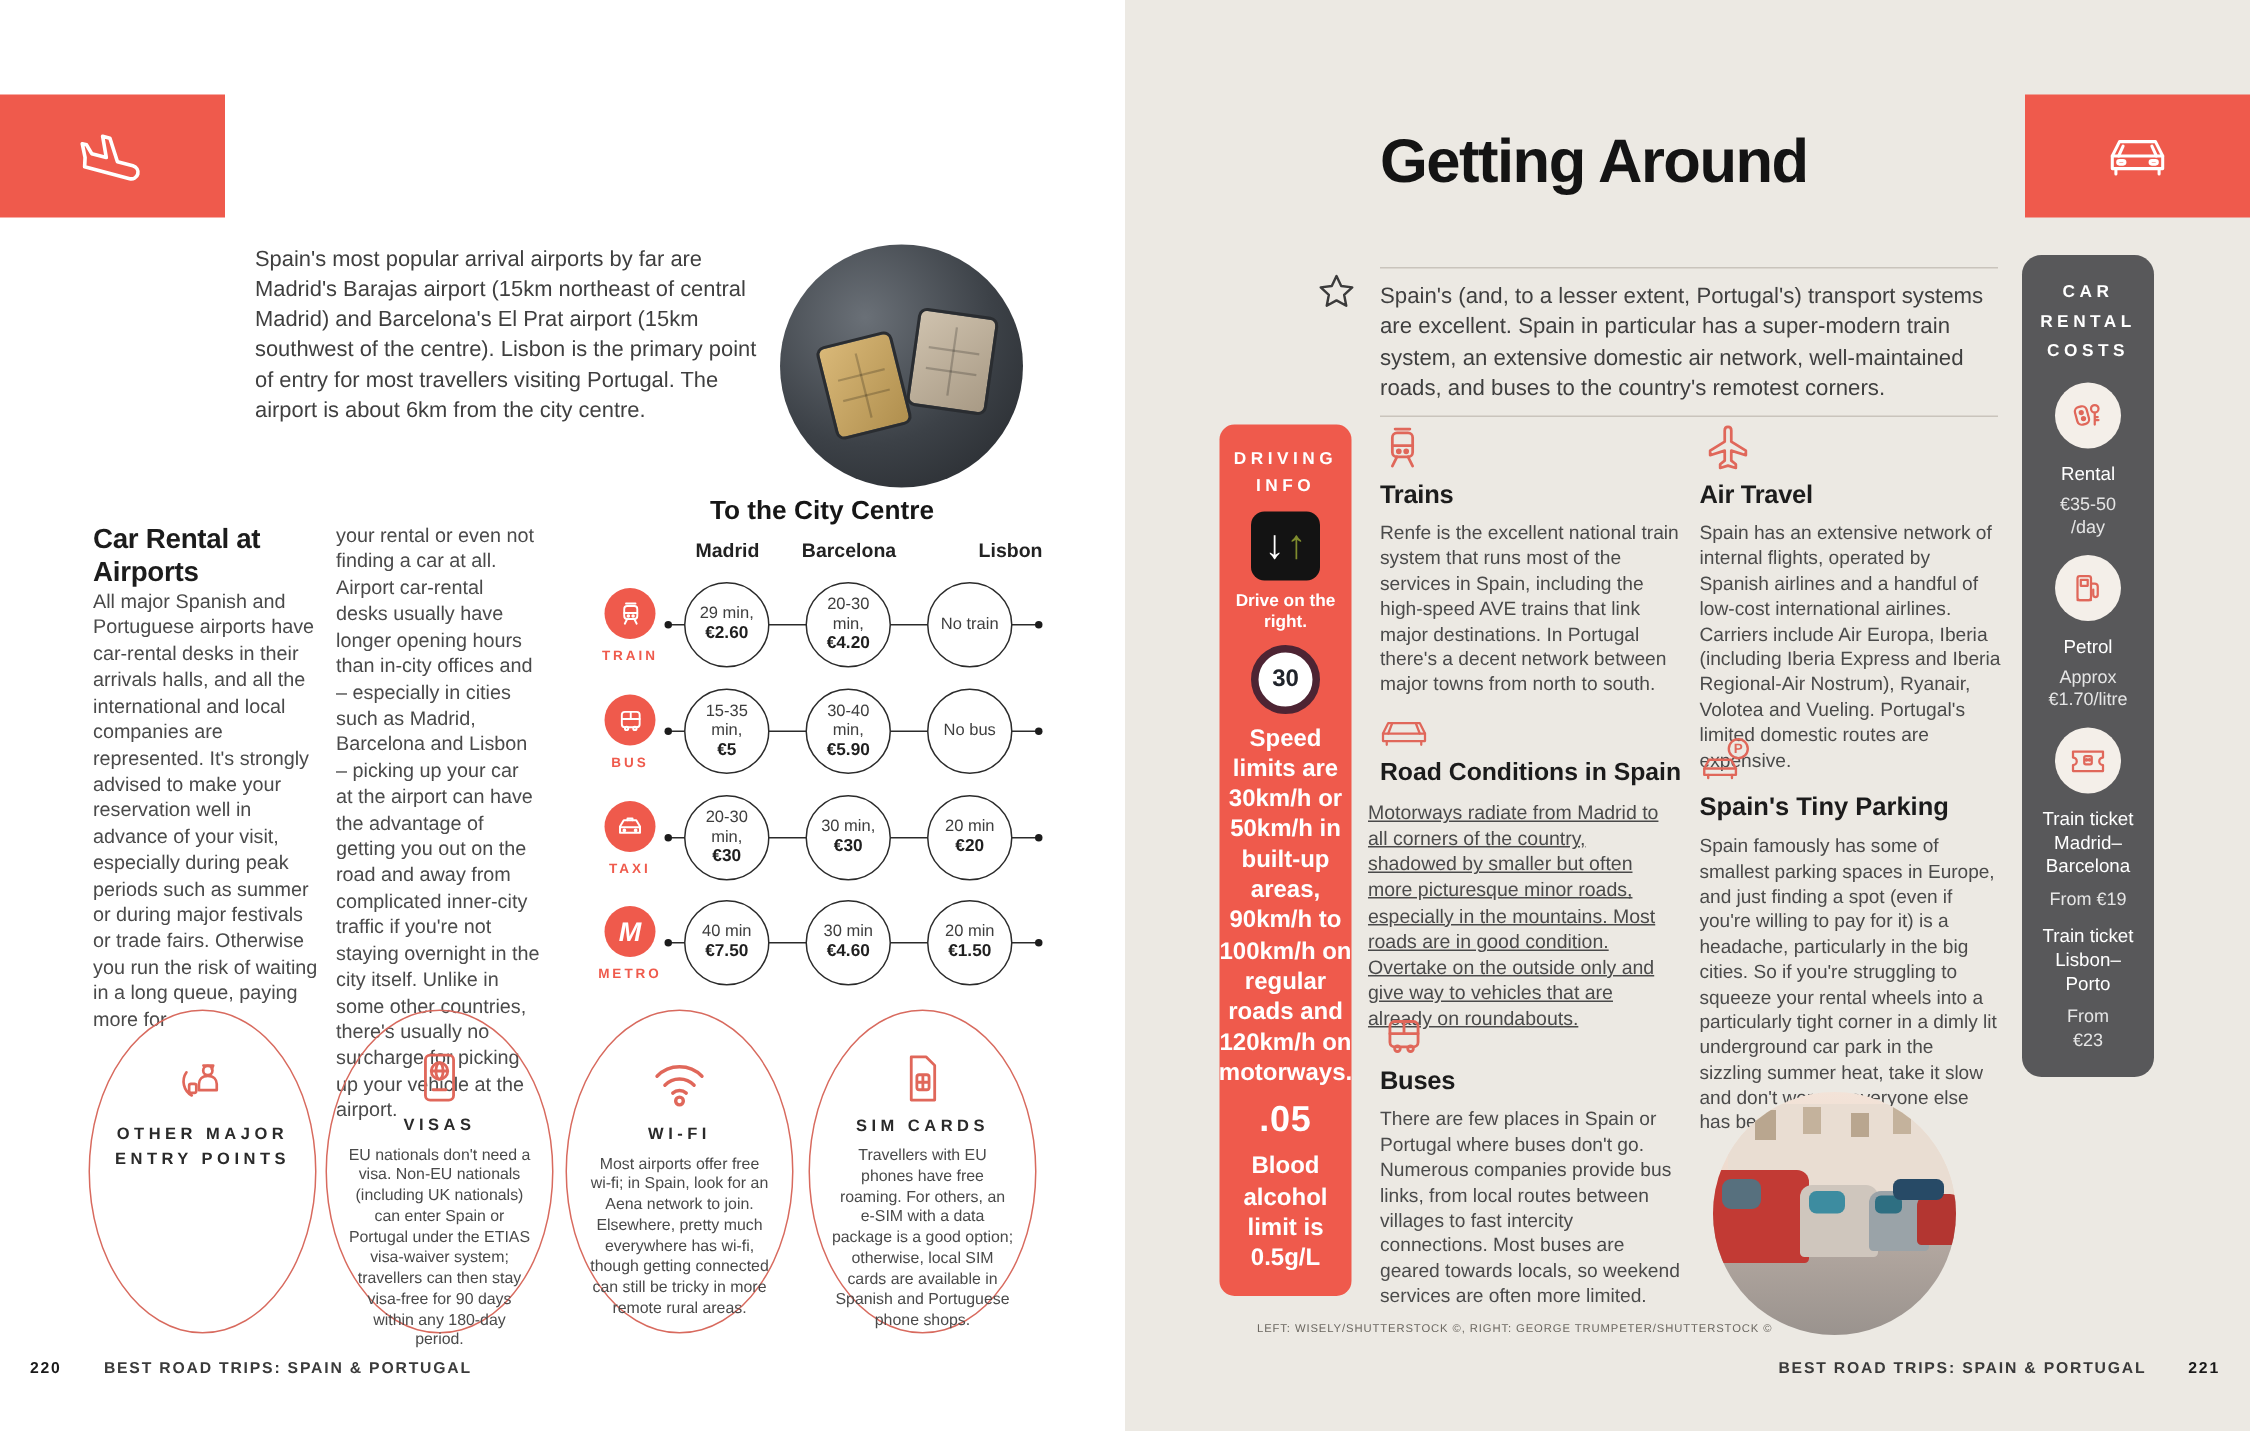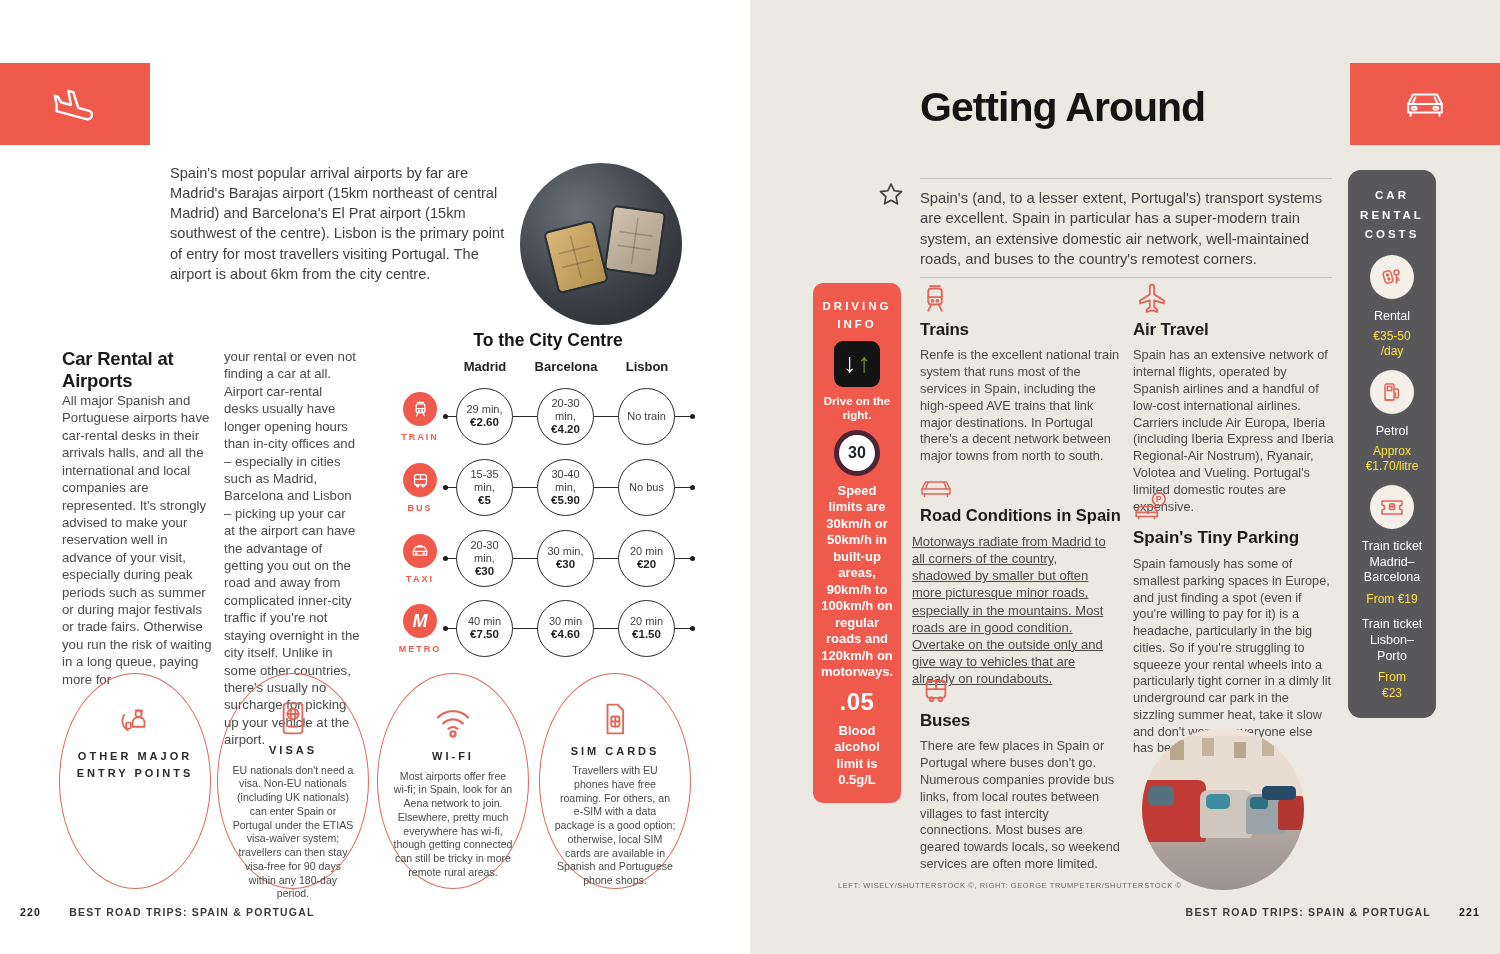--- a/index.html
+++ b/index.html
@@ -67,31 +67,31 @@
   
   .driving-panel { background:#ef5a4c; border-radius:10px; color:#fff; text-align:center;
     display:flex; flex-direction:column; align-items:center; padding:14px 8px; gap:7px; }
   .dp-title { font-weight:bold; font-size:11.5px; letter-spacing:3px; line-height:1.6; }
   .dp-sign { width:46px; height:46px; background:#131313; border-radius:9px; display:flex;
     align-items:center; justify-content:center; font-weight:bold; font-size:27px; line-height:1; }
   .dp-sign .dn { color:#ffffff; } .dp-sign .up { color:#7f8c2e; margin-left:1px; }
   .dp-cap { font-weight:bold; font-size:11.5px; line-height:1.25; }
   .dp-speed { width:46px; height:46px; border-radius:50%; background:#fff; border:5px solid #4d2433;
     color:#20242b; font-weight:bold; font-size:16px; display:flex; align-items:center; justify-content:center; }
-  .dp-txt { font-weight:bold; font-size:13px; line-height:1.27; }
+  .dp-txt { font-weight:bold; font-size:16px; line-height:1.27; }
   .dp-bac { font-weight:bold; font-size:24px; letter-spacing:0.5px; }
 
   
   .costs-panel { background:#58585a; border-radius:13px; color:#fff; text-align:center;
     display:flex; flex-direction:column; align-items:center; padding:16px 9px; gap:6px; }
   .cp-title { font-weight:bold; font-size:11.5px; letter-spacing:3px; line-height:1.7; }
   .cp-circle { width:44px; height:44px; border-radius:50%; background:#f4efe9; color:#e0675a;
     display:flex; align-items:center; justify-content:center; margin-top:4px; }
   .cp-label { font-weight:normal; font-size:12.5px; margin-top:4px; }
-  .cp-val { font-size:12px; line-height:1.3; color:#fde047; }
+  .cp-val { font-size:12px; line-height:1.3; color:#e5e5e5; }
 
   
   .cars-photo { width:162px; height:162px; border-radius:50%; overflow:hidden; position:relative;
     background:linear-gradient(180deg,#f3e3d8 0%, #ecd9cc 42%, #b7aba3 55%, #9a938e 100%); }
   .bldg { position:absolute; background:#d8c4b4; }
   .car { position:absolute; border-radius:8px 8px 3px 3px; }
   .credit { font-size:7.5px; letter-spacing:0.6px; color:#6b6760; }
 
   svg { display:block; }
 </style>
@@ -117,21 +117,21 @@
   </div>
 
   <div class="abs sec-head" style="left:62px; top:348px; width:160px; font-size:18.5px; line-height:1.2;">Car Rental at Airports</div>
   <p class="abs body-txt" style="left:62px; top:392px; width:150px;">All major Spanish and Portuguese airports have car-rental desks in their arrivals halls, and all the international and local companies are represented. It's strongly advised to make your reservation well in advance of your visit, especially during peak periods such as summer or during major festivals or trade fairs. Otherwise you run the risk of waiting in a long queue, paying more for</p>
   <p class="abs body-txt" style="left:224px; top:348px; width:136px;">your rental or even not finding a car at all. Airport car-rental desks usually have longer opening hours than in-city offices and – especially in cities such as Madrid, Barcelona and Lisbon – picking up your car at the airport can have the advantage of getting you out on the road and away from complicated inner-city traffic if you're not staying overnight in the city itself. Unlike in some other countries, there's usually no surcharge for picking up your vehicle at the airport.</p>
 
   <div class="abs" style="left:398px; top:330px; width:300px; height:340px;">
     <div class="tbl-title" style="position:absolute; left:0; width:300px; top:0;">To the City Centre</div>
     <div class="tbl-colhead" style="left:39px;  top:29px;">Madrid</div>
     <div class="tbl-colhead" style="left:120px; top:29px;">Barcelona</div>
-    <div class="tbl-colhead" style="left:201px; top:29px;">Lisbon</div>
+    <div class="tbl-colhead" style="left:201px; top:29px;text-align:right;">Lisbon</div>
 
     <div class="t-row" style="top:52px;">
       <div class="t-line"></div>
       <div class="t-dot" style="left:45px;"></div>
       <div class="t-dot" style="left:292px;"></div>
       <div class="mode-circle">
         <svg width="19" height="19" viewBox="0 0 24 24" fill="none" stroke="#fff" stroke-width="1.6" stroke-linecap="round">
           <path d="M8 3 h8"></path>
             <rect x="6.5" y="5" width="11" height="11" rx="2.5"></rect>
             <line x1="6.5" y1="11" x2="17.5" y2="11"></line>

